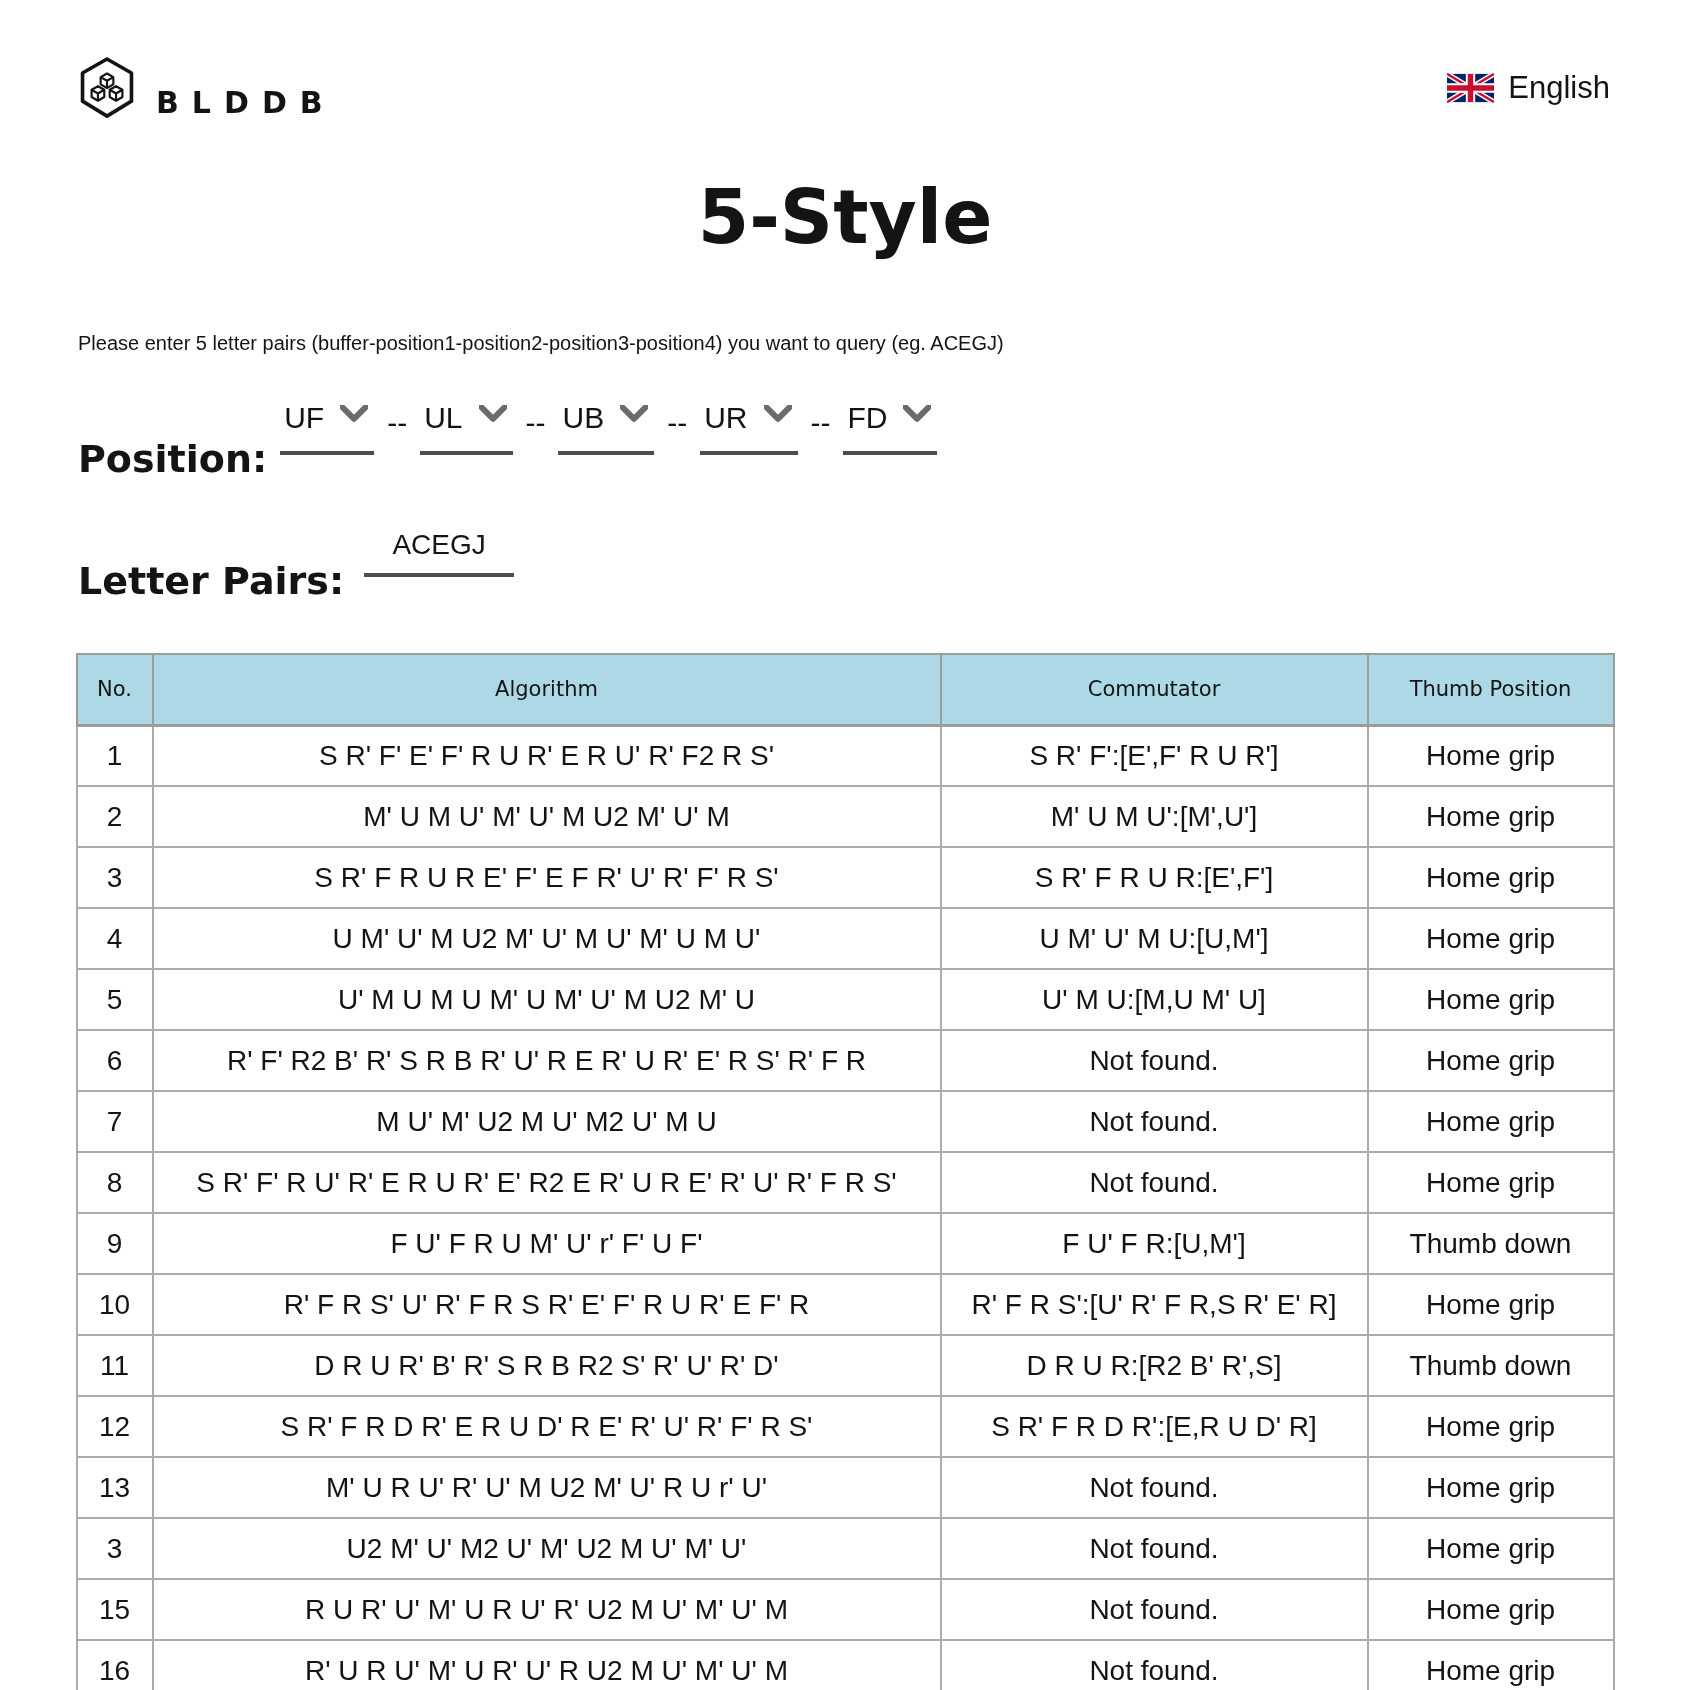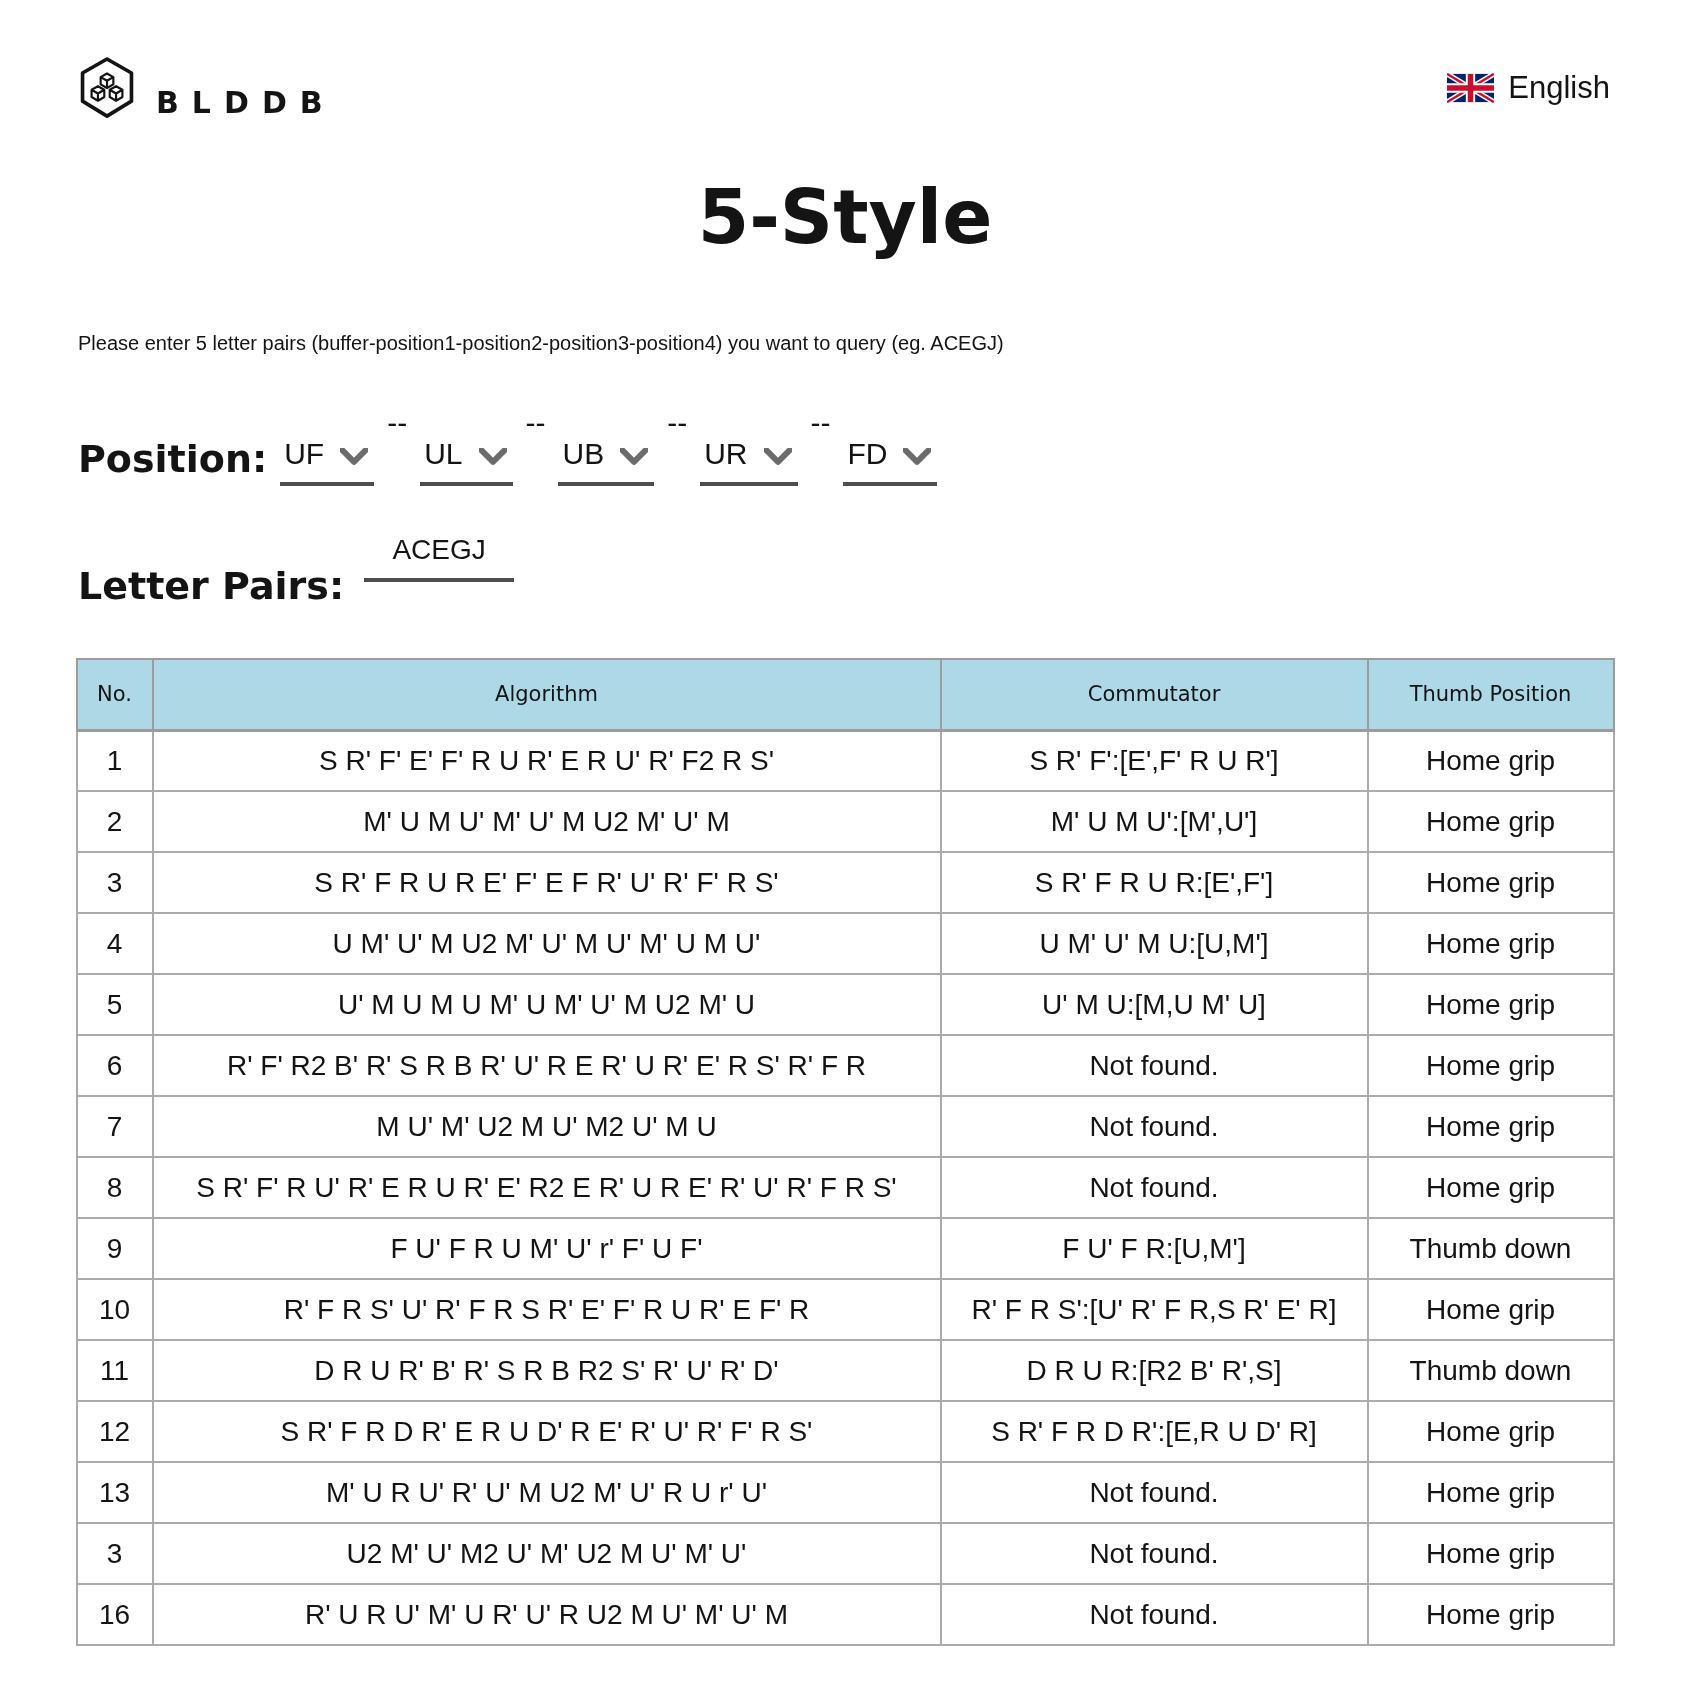--- a/index.html
+++ b/index.html
@@ -22,21 +22,21 @@
   
   .title { font-family: "DejaVu Sans", sans-serif; font-weight: bold; font-size: 74px; text-align: center; margin-top: 54px; }
   .instruction { font-size: 20px; margin: 72px 78px 0; }
   
   .row-position { display: flex; align-items: flex-start; margin: 46px 78px 0; font-size: 30px; }
   .row-label { font-family: "DejaVu Sans", sans-serif; font-weight: bold; font-size: 38px; line-height: 44px; margin-top: 36px; }
   .selects { display: flex; align-items: flex-start; gap: 13px; margin-left: 13px; }
   .sep { line-height: 44px; }
   .sep:empty { display: none; }
   .select { display: inline-flex; flex-direction: column; cursor: pointer; }
-  .select-top { display: flex; align-items: center; gap: 16px; height: 44px; padding: 0 6px 0 4px; margin-top: 31px; }
+  .select-top { display: flex; gap: 16px; height: 44px; padding: 0 6px 0 4px; }
   .chev { width: 28px; height: 17px; margin-top: 4px; }
   .chev path { fill: none; stroke: var(--chevron, #6b6b6b); stroke-width: 5.5; stroke-linecap: round; stroke-linejoin: round; }
   .select-underline { height: 4px; background: var(--underline, #4e4e4e); margin-top: 6px; }
   
   .row-lp { display: flex; align-items: flex-start; margin: 42px 78px 0; }
   .lp-input {
     margin-left: 20px; min-width: 150px; text-align: center; font-size: 28px;
     line-height: 44px; padding: 0 6px 6px; border-bottom: 4px solid var(--underline, #4e4e4e); cursor: text;
   }
   
@@ -263,20 +263,26 @@
         <td>Home grip</td>
       </tr>
 
       <tr>
         <td>3</td>
         <td>U2 M' U' M2 U' M' U2 M U' M' U'</td>
         <td>Not found.</td>
         <td>Home grip</td>
       </tr>
 
+      <tr>
+        <td>15</td>
+        <td>R U R' U' M' U R U' R' U2 M U' M' U' M</td>
+        <td>Not found.</td>
+        <td>Home grip</td>
+      </tr>
 
       <tr>
         <td>16</td>
         <td>R' U R U' M' U R' U' R U2 M U' M' U' M</td>
         <td>Not found.</td>
         <td>Home grip</td>
       </tr>
     </tbody>
 </table>
 

